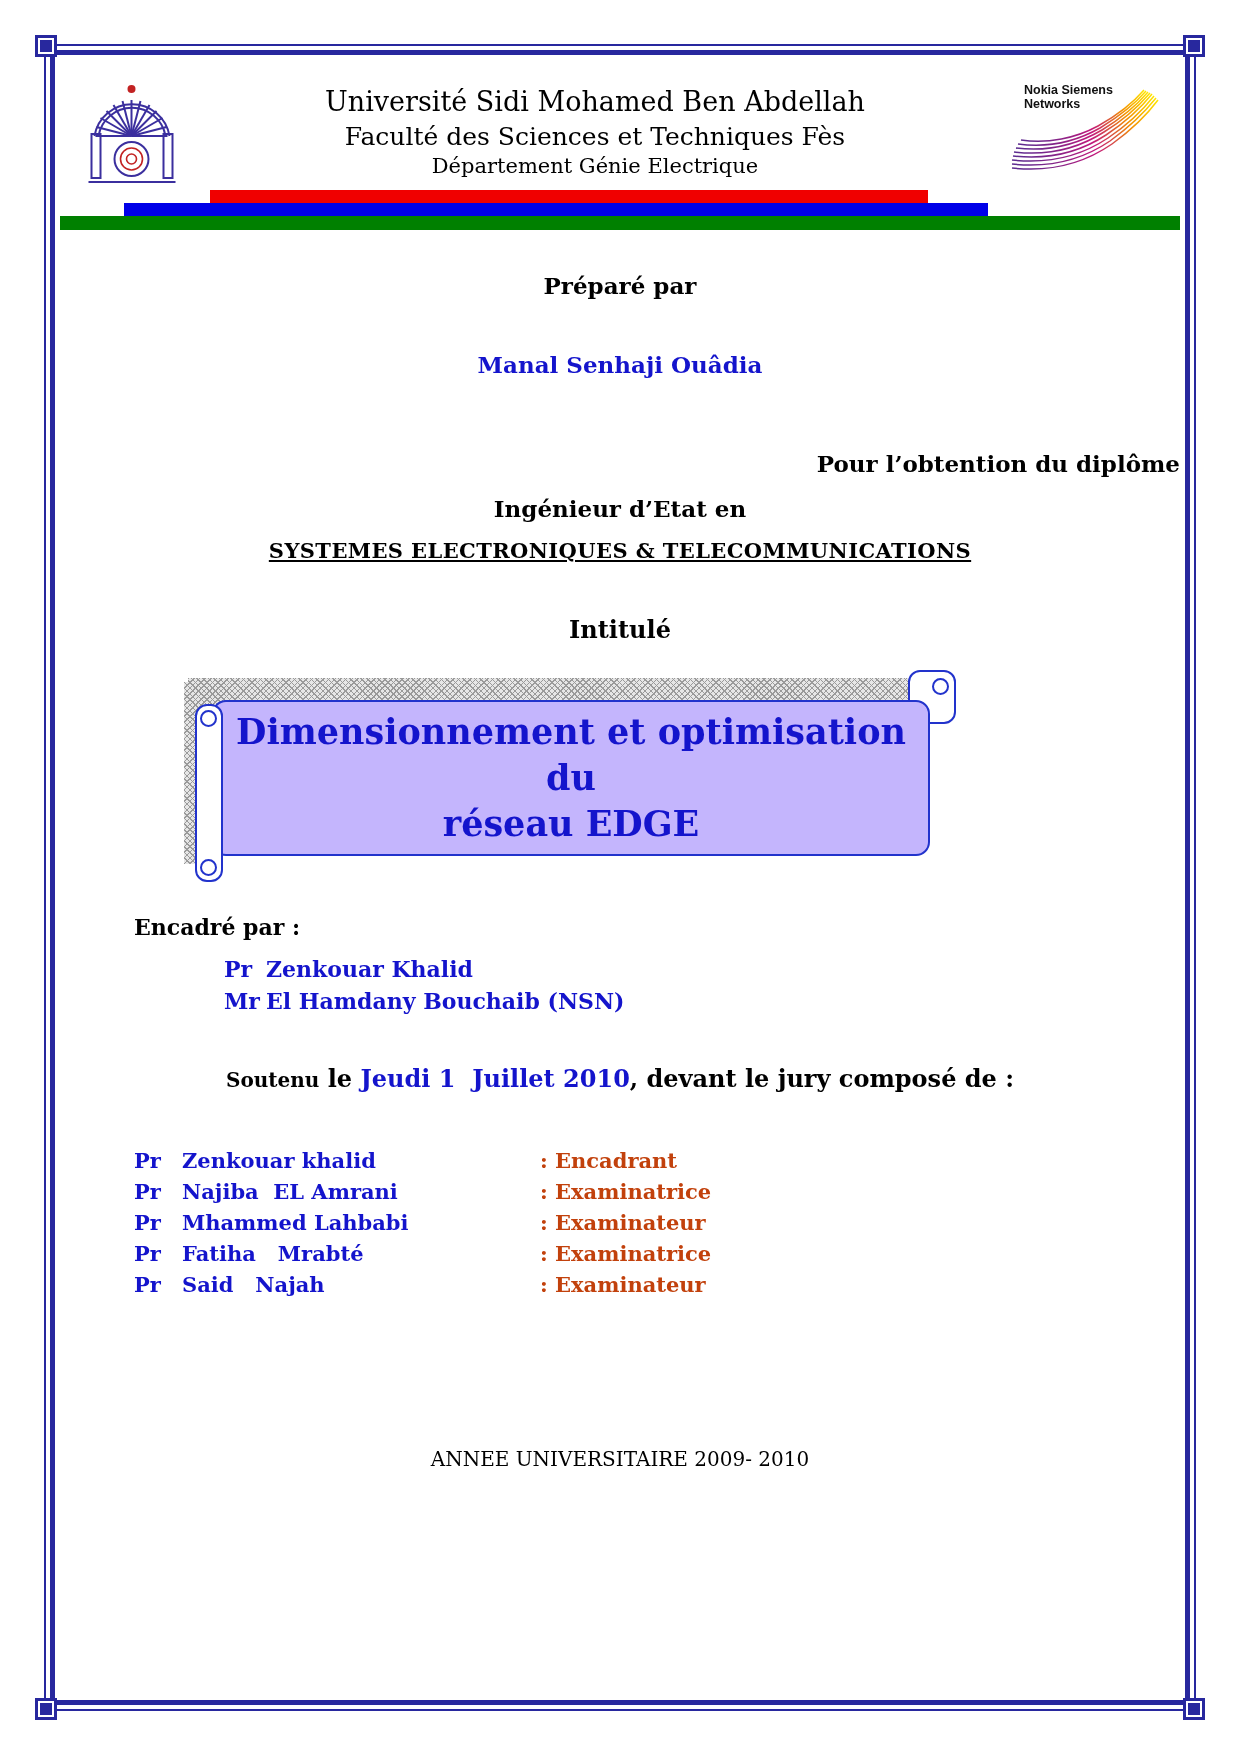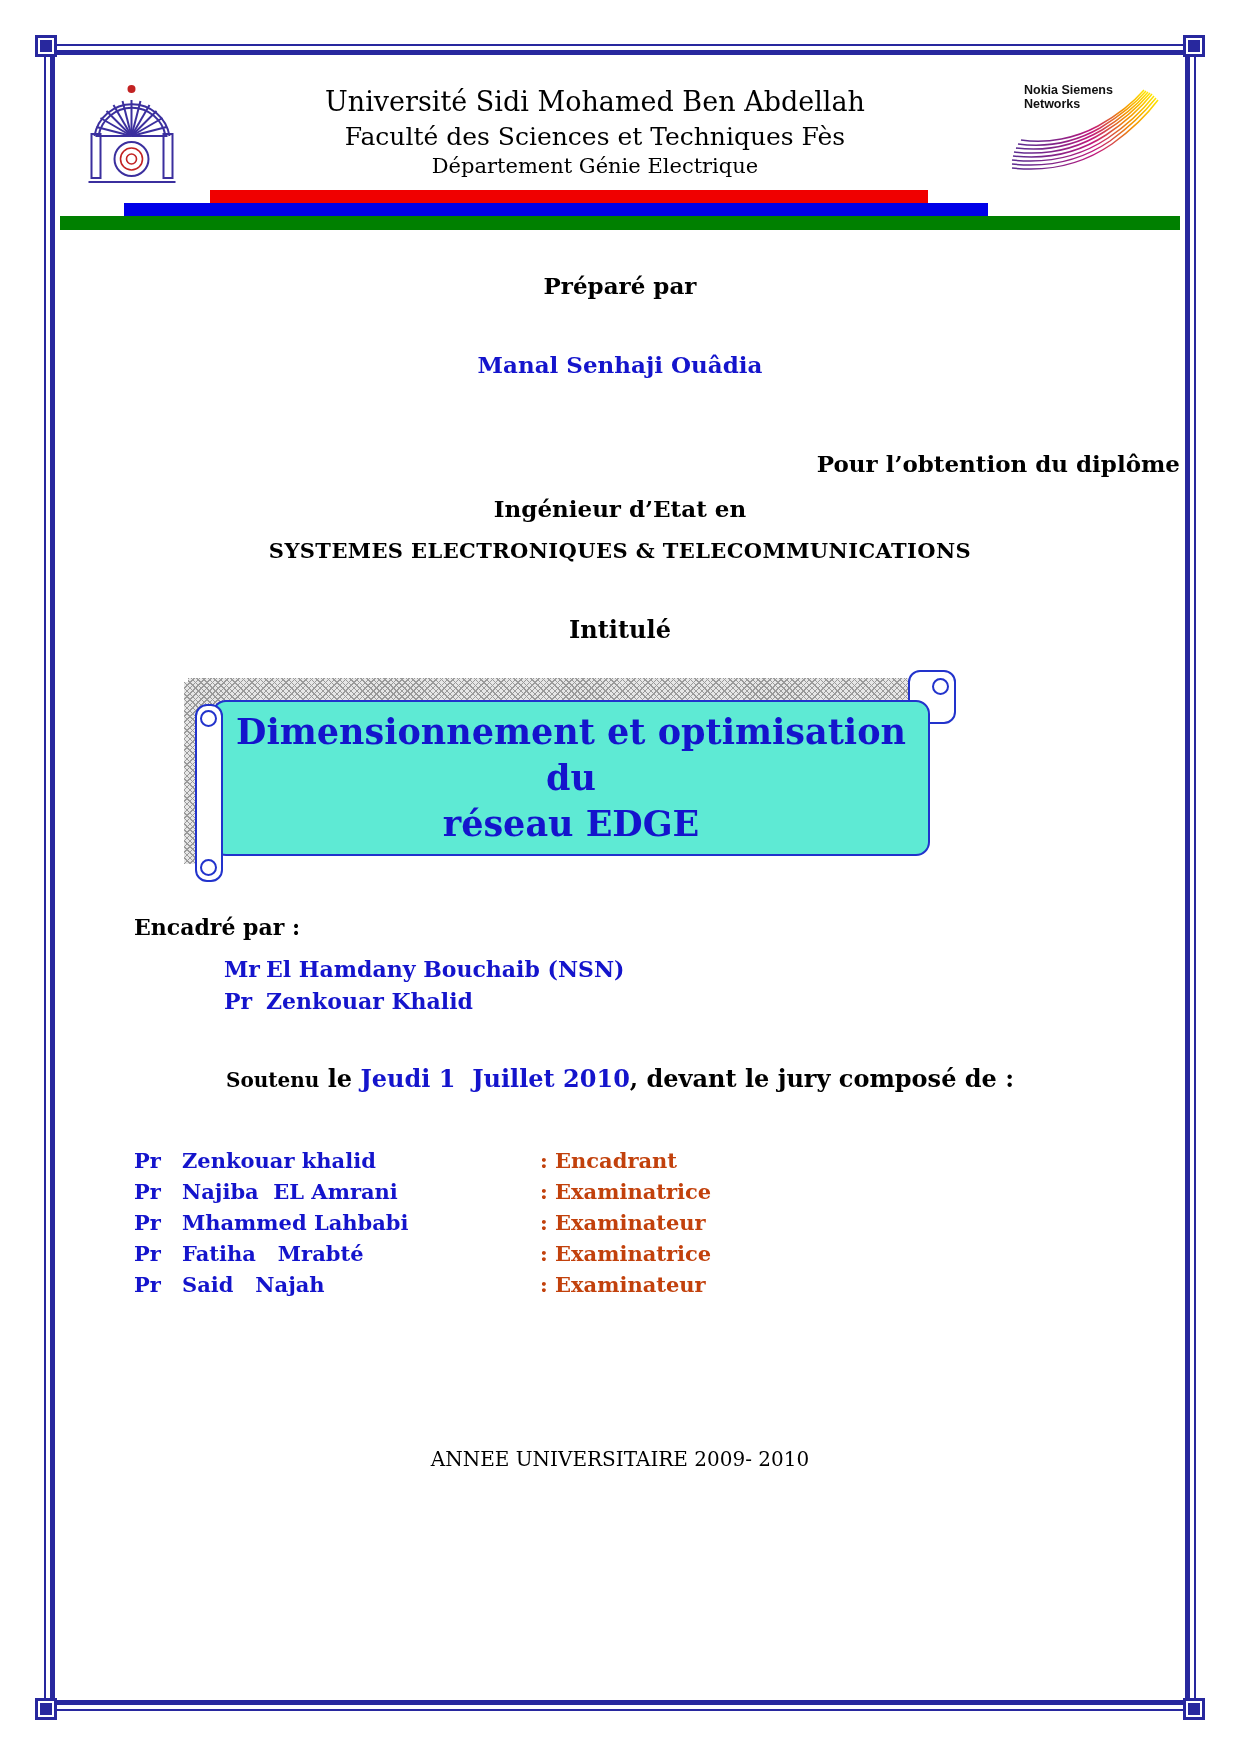--- a/index.html
+++ b/index.html
@@ -35,34 +35,34 @@
   .bar-red{height:13px;background:var(--bar-red);margin-left:150px;width:718px;}
   .bar-blue{height:13px;background:var(--bar-blue);margin-left:64px;width:864px;}
   .bar-green{height:14px;background:var(--bar-green);width:100%;}
 
   .center{text-align:center;}
   .memoire{margin-top:48px;font-size:24px;font-weight:bold;}
   .prepare{margin-top:42px;font-size:23px;font-weight:bold;}
   .author{margin-top:52px;font-size:23px;font-weight:bold;color:var(--text-blue);}
   .diploma{margin-top:72px;font-size:23px;font-weight:bold;text-align:right;}
   .degree{margin-top:18px;font-size:23px;font-weight:bold;}
-  .speciality{margin-top:16px;font-size:21px;font-weight:bold;letter-spacing:.4px;}
+  .speciality{margin-top:16px;font-size:21px;font-weight:bold;letter-spacing:.4px;text-decoration:underline;}
   .intitule{margin-top:52px;font-size:24px;font-weight:bold;}
 
   
   .scroll{position:relative;width:772px;height:212px;margin:28px 0 0 124px;}
   .hatch{background-color:#e6e6e6;
     background-image:repeating-linear-gradient(45deg,#9a9a9a 0 1px,transparent 1px 4px),
                      repeating-linear-gradient(135deg,#9a9a9a 0 1px,transparent 1px 4px);}
   .scroll-hatch-top{position:absolute;left:4px;top:6px;width:744px;height:26px;}
   .scroll-hatch-left{position:absolute;left:0;top:10px;width:30px;height:182px;}
   .scroll-curl-right{position:absolute;right:0;top:-2px;width:44px;height:50px;background:#fff;
     border:2px solid var(--scroll-blue);border-radius:12px;z-index:1;}
   .scroll-curl-right .curl{top:6px;right:5px;}
-  .scroll-panel{position:absolute;left:28px;top:28px;width:714px;height:152px;background:#5eead4;
+  .scroll-panel{position:absolute;left:28px;top:28px;width:714px;height:152px;background:#c4b5fd;
     border:2px solid var(--scroll-blue);border-radius:14px;z-index:2;
     display:flex;flex-direction:column;justify-content:center;text-align:center;}
   .scroll-roll-left{position:absolute;left:11px;top:32px;width:24px;height:174px;background:#fff;
     border:2px solid var(--scroll-blue);border-radius:12px;z-index:3;}
   .curl{position:absolute;width:13px;height:13px;border:2px solid var(--scroll-blue);
     border-radius:50%;background:#fff;}
   .curl-top{top:4px;left:3px;} .curl-bottom{bottom:4px;left:3px;}
   .title-line{font-size:35px;font-weight:bold;color:var(--text-blue);line-height:1.32;}
 
   
@@ -189,25 +189,25 @@
     <div class="scroll-roll-left">
       <span class="curl curl-top"></span>
       <span class="curl curl-bottom"></span>
     </div>
   </div>
 
   <div class="supervision">
     <div class="sup-label">Encadré par :</div>
     <div class="sup-list">
       <div>
+        <span class="sup-prefix">Pr</span><span class="pre">Zenkouar Khalid</span>
+      </div>
+      <div>
         <span class="sup-prefix">Mr</span><span class="pre">El Hamdany Bouchaib (NSN)</span>
       </div>
-      <div>
-        <span class="sup-prefix">Pr</span><span class="pre">Zenkouar Khalid</span>
-      </div>
     </div>
   </div>
 
   <div class="defense">
     <span class="small">Soutenu</span><span class="pre"> le </span><span class="date">Jeudi 1  Juillet 2010</span><span class="pre">, devant le jury composé de :</span>
   </div>
 
   <div class="jury">
     <div class="jury-row">
       <span class="jury-name">

